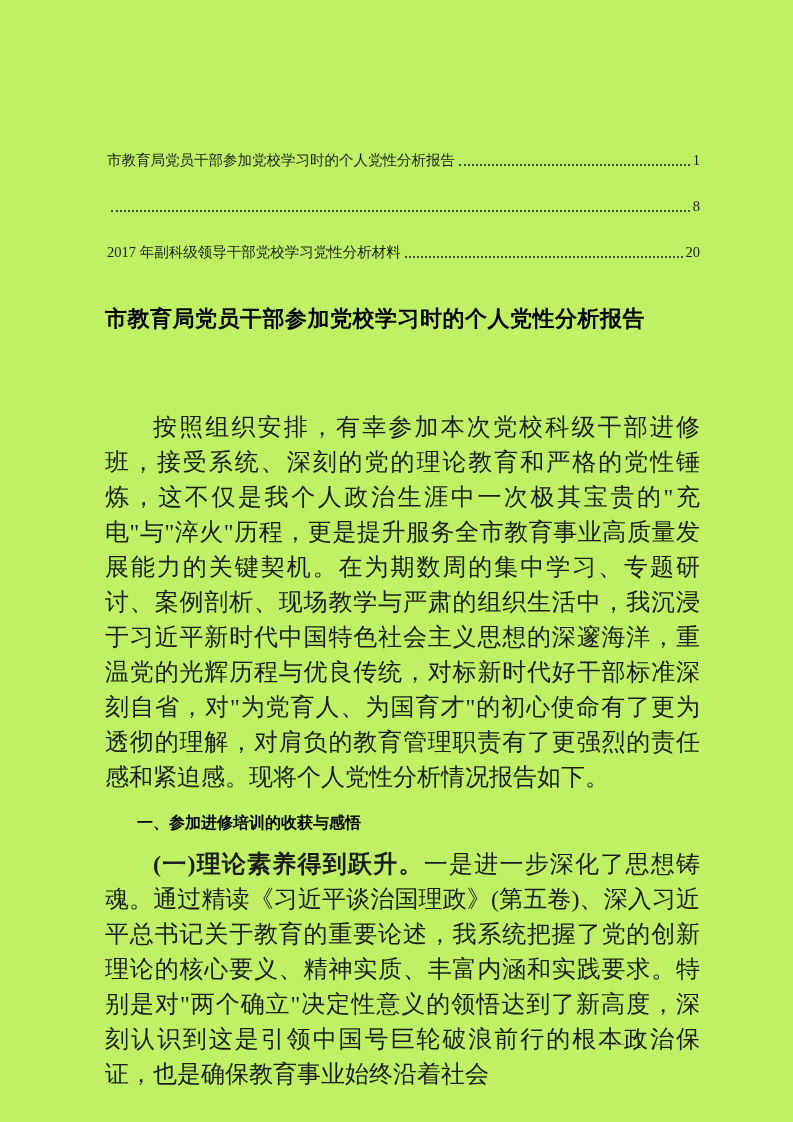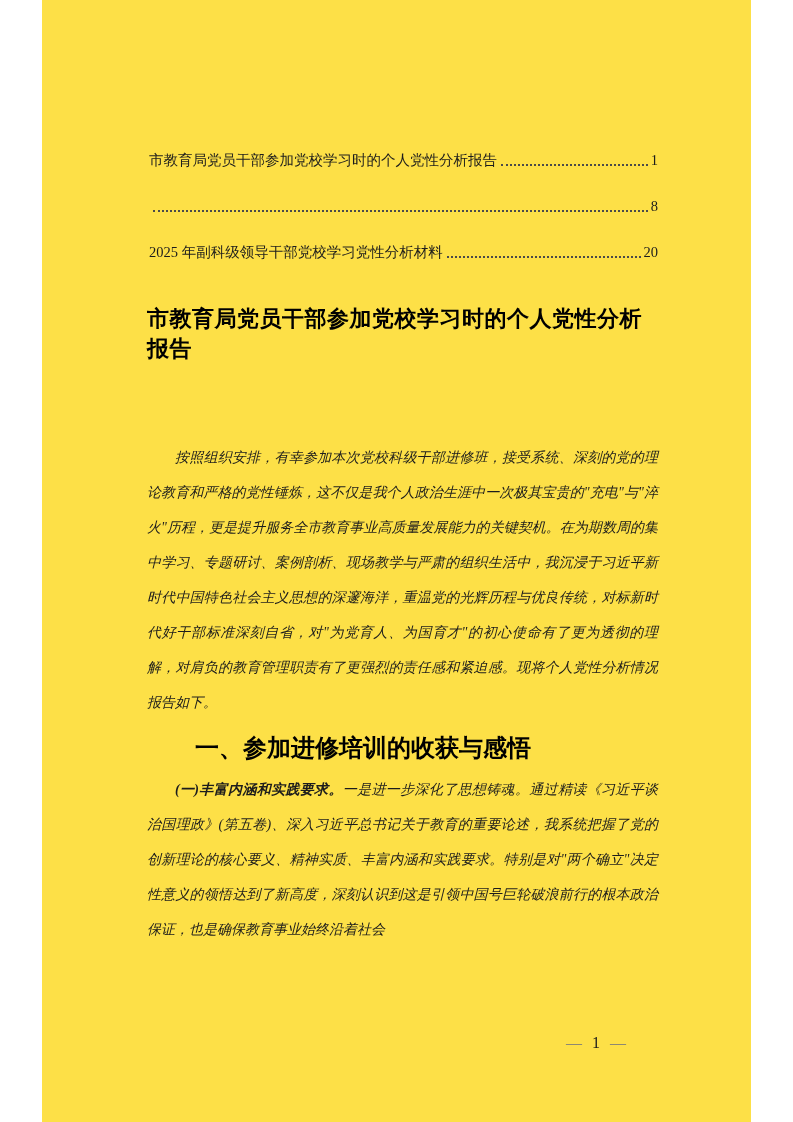--- a/index.html
+++ b/index.html
@@ -1,21 +1,21 @@
 <!DOCTYPE html>
 <html><head>
 <meta charset="utf-8">
 <style>
   html, body { margin: 0; padding: 0; background: #ffffff; }
   .page {
     position: relative;
-    width: 709px;
+    width: 793px;
     height: 1122px;
     margin: 0 auto;
-    background: #fde047;
+    background: #bef264;
     box-sizing: border-box;
     padding: 150px 93px 0 105px;
     font-family: "Liberation Serif", "DejaVu Serif", serif;
     color: #1c1c1c;
     overflow: hidden;
   }
 
   
   .toc { margin: 0 0 0 2px; }
   .toc-entry {
@@ -44,31 +44,30 @@
     font-weight: bold;
     color: #000000;
     line-height: 30px;
     letter-spacing: 0.5px;
   }
 
   
   .body-block { margin-top: 76px; }
   .body-para {
     margin: 0;
-    font-size: 14px;
+    font-size: 24px;
     line-height: 35px;
     text-align: justify;
     text-indent: 2em;
     color: #1c1c1c;
-    font-style: italic;
   }
   .section-heading {
     margin: 10px 0 7px 0;
     font-family: "Liberation Sans", "DejaVu Sans", sans-serif;
-    font-size: 24px;
+    font-size: 16px;
     font-weight: bold;
     color: #000000;
     line-height: 35px;
     text-indent: 2em;
   }
   .sub-lead { font-weight: bold; }
 
   
   .footer {
     position: absolute;
@@ -91,33 +90,33 @@
     <div class="toc-entry">
       <span class="toc-title">市教育局党员干部参加党校学习时的个人党性分析报告</span>
       <span class="toc-dots"></span>
       <span class="toc-page">1</span>
     </div>
     <div class="toc-entry">
       <span class="toc-dots"></span>
       <span class="toc-page">8</span>
     </div>
     <div class="toc-entry">
-      <span class="toc-title">2025 年副科级领导干部党校学习党性分析材料</span>
+      <span class="toc-title">2017 年副科级领导干部党校学习党性分析材料</span>
       <span class="toc-dots"></span>
       <span class="toc-page">20</span>
     </div>
   </div>
 
   <h1 class="doc-title">市教育局党员干部参加党校学习时的个人党性分析报告</h1>
 
   <div class="body-block">
     <p class="body-para">按照组织安排，有幸参加本次党校科级干部进修班，接受系统、深刻的党的理论教育和严格的党性锤炼，这不仅是我个人政治生涯中一次极其宝贵的"充电"与"淬火"历程，更是提升服务全市教育事业高质量发展能力的关键契机。在为期数周的集中学习、专题研讨、案例剖析、现场教学与严肃的组织生活中，我沉浸于习近平新时代中国特色社会主义思想的深邃海洋，重温党的光辉历程与优良传统，对标新时代好干部标准深刻自省，对"为党育人、为国育才"的初心使命有了更为透彻的理解，对肩负的教育管理职责有了更强烈的责任感和紧迫感。现将个人党性分析情况报告如下。</p>
 
     <h2 class="section-heading">一、参加进修培训的收获与感悟</h2>
 
-    <p class="body-para"><span class="sub-lead">(一)丰富内涵和实践要求。</span><span>一是进一步深化了思想铸魂。通过精读《习近平谈治国理政》(第五卷)、深入习近平总书记关于教育的重要论述，我系统把握了党的创新理论的核心要义、精神实质、丰富内涵和实践要求。特别是对"两个确立"决定性意义的领悟达到了新高度，深刻认识到这是引领中国号巨轮破浪前行的根本政治保证，也是确保教育事业始终沿着社会</span></p>
+    <p class="body-para"><span class="sub-lead">(一)理论素养得到跃升。</span><span>一是进一步深化了思想铸魂。通过精读《习近平谈治国理政》(第五卷)、深入习近平总书记关于教育的重要论述，我系统把握了党的创新理论的核心要义、精神实质、丰富内涵和实践要求。特别是对"两个确立"决定性意义的领悟达到了新高度，深刻认识到这是引领中国号巨轮破浪前行的根本政治保证，也是确保教育事业始终沿着社会</span></p>
   </div>
 
   <div class="footer">
     <span class="dash">—</span><span class="num">1</span><span class="dash">—</span>
   </div>
 
 </div>
 
 </body></html>

